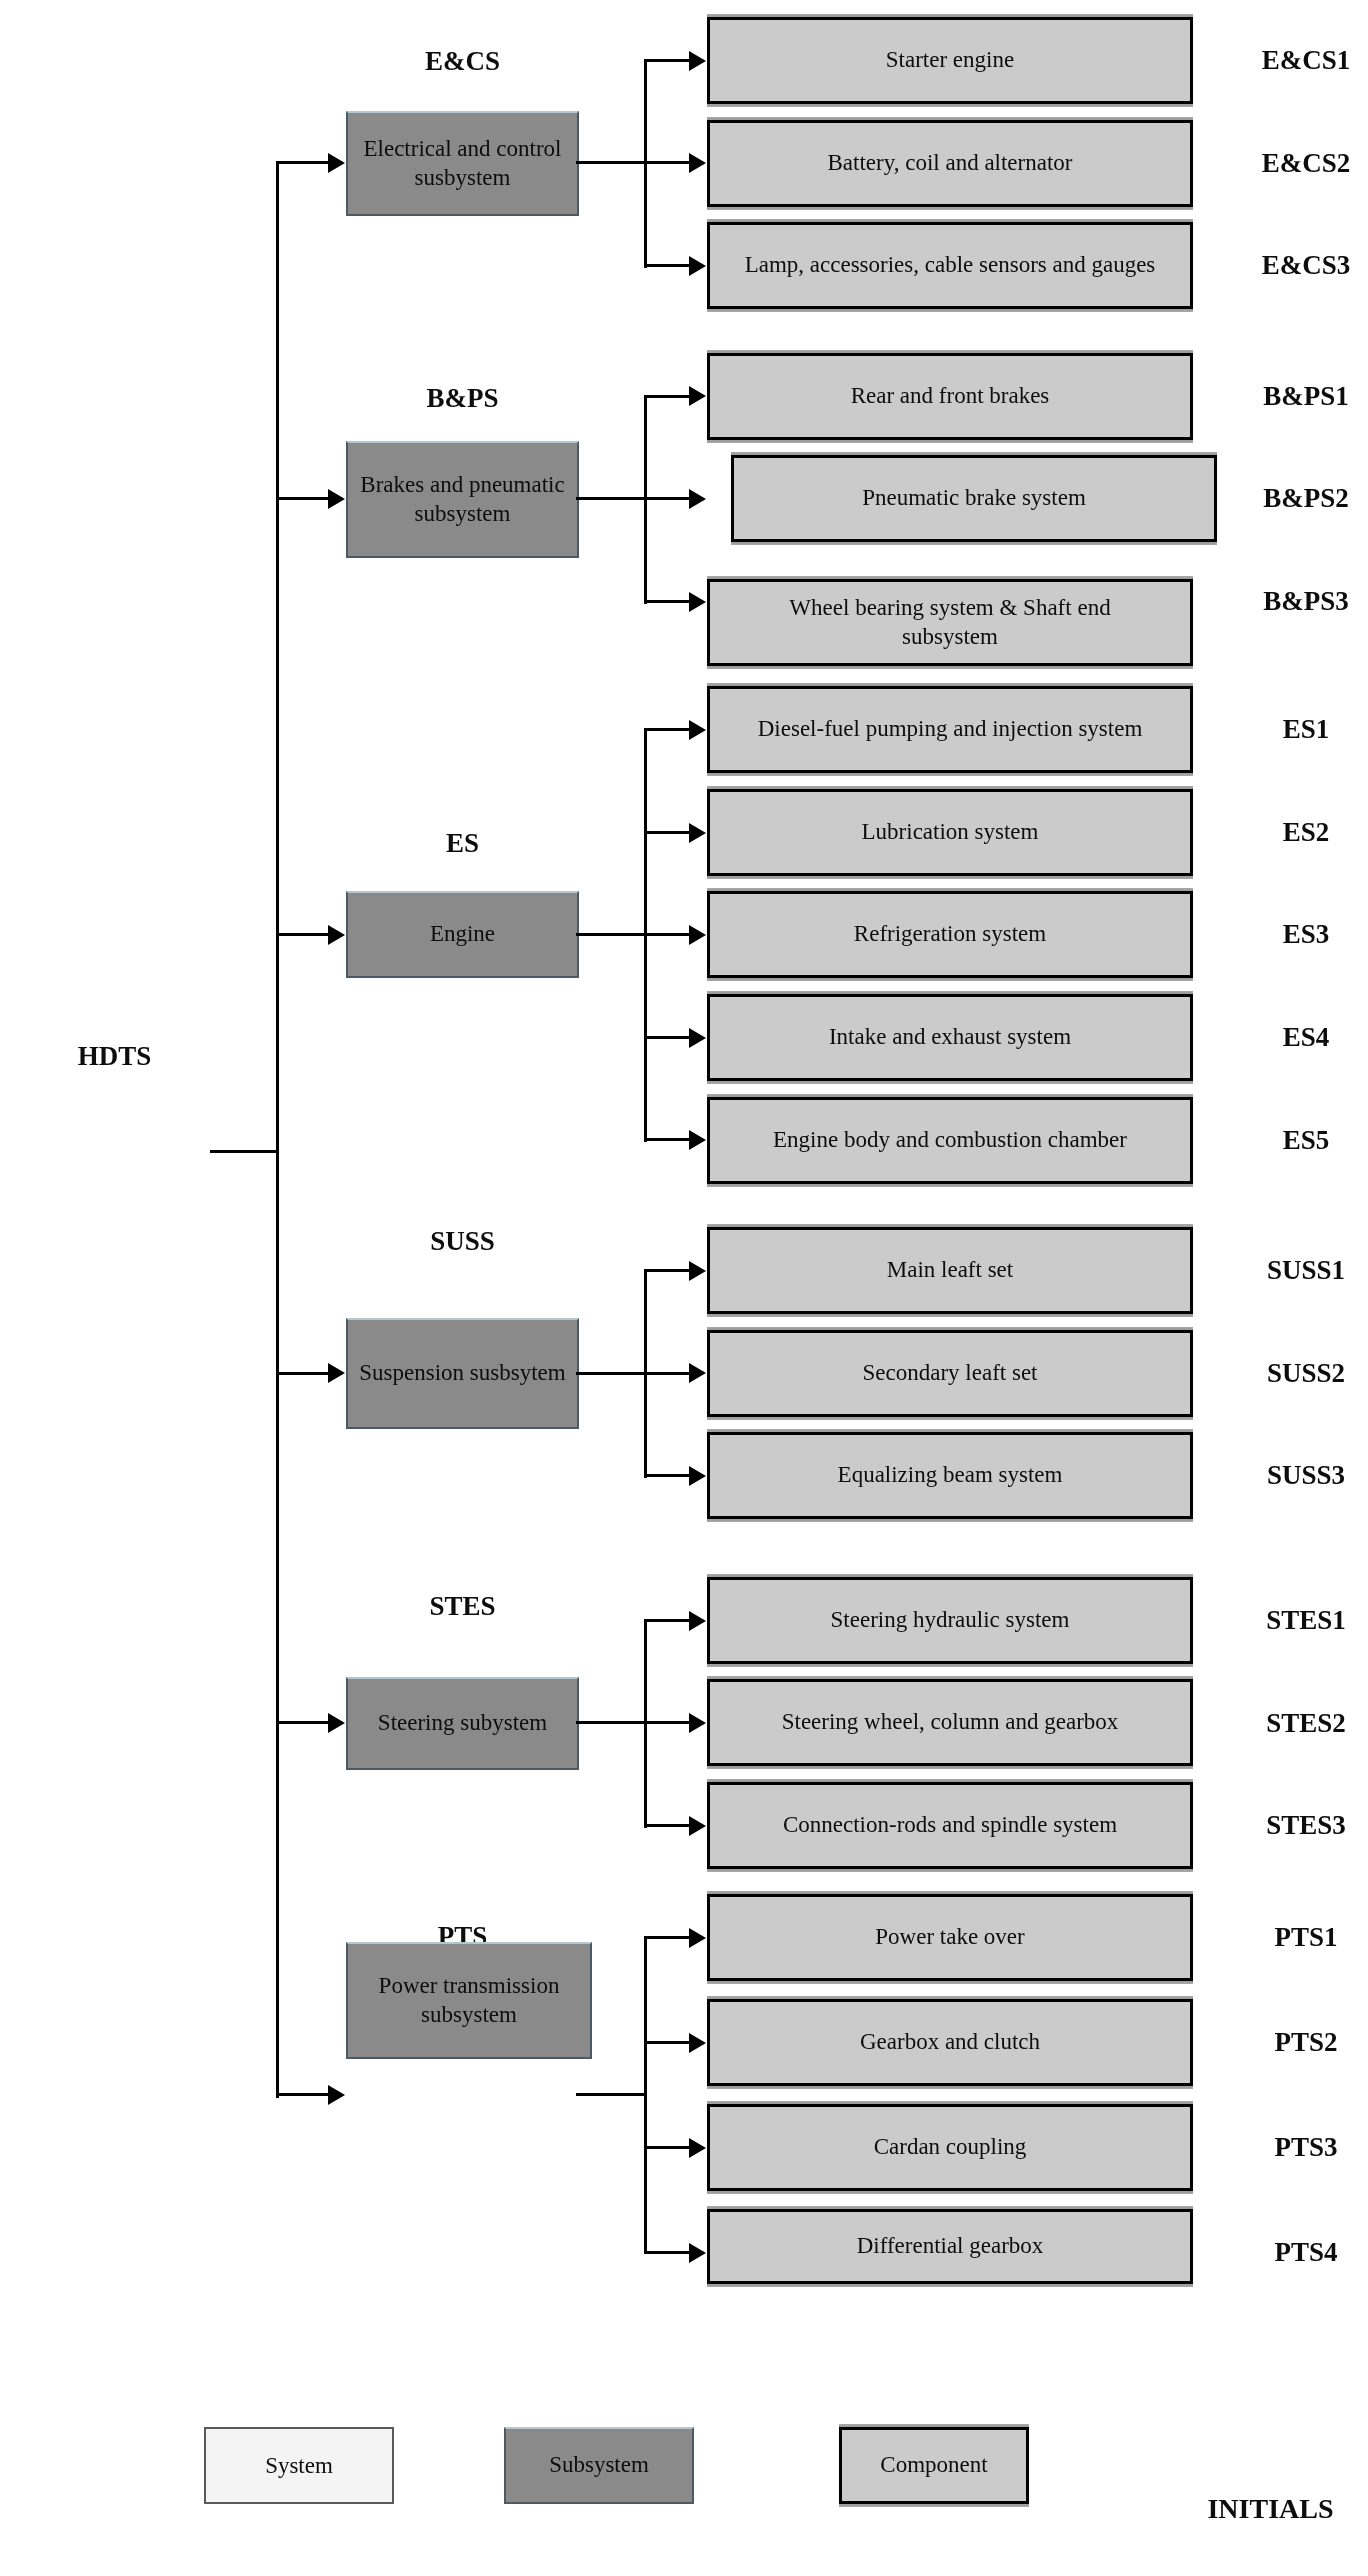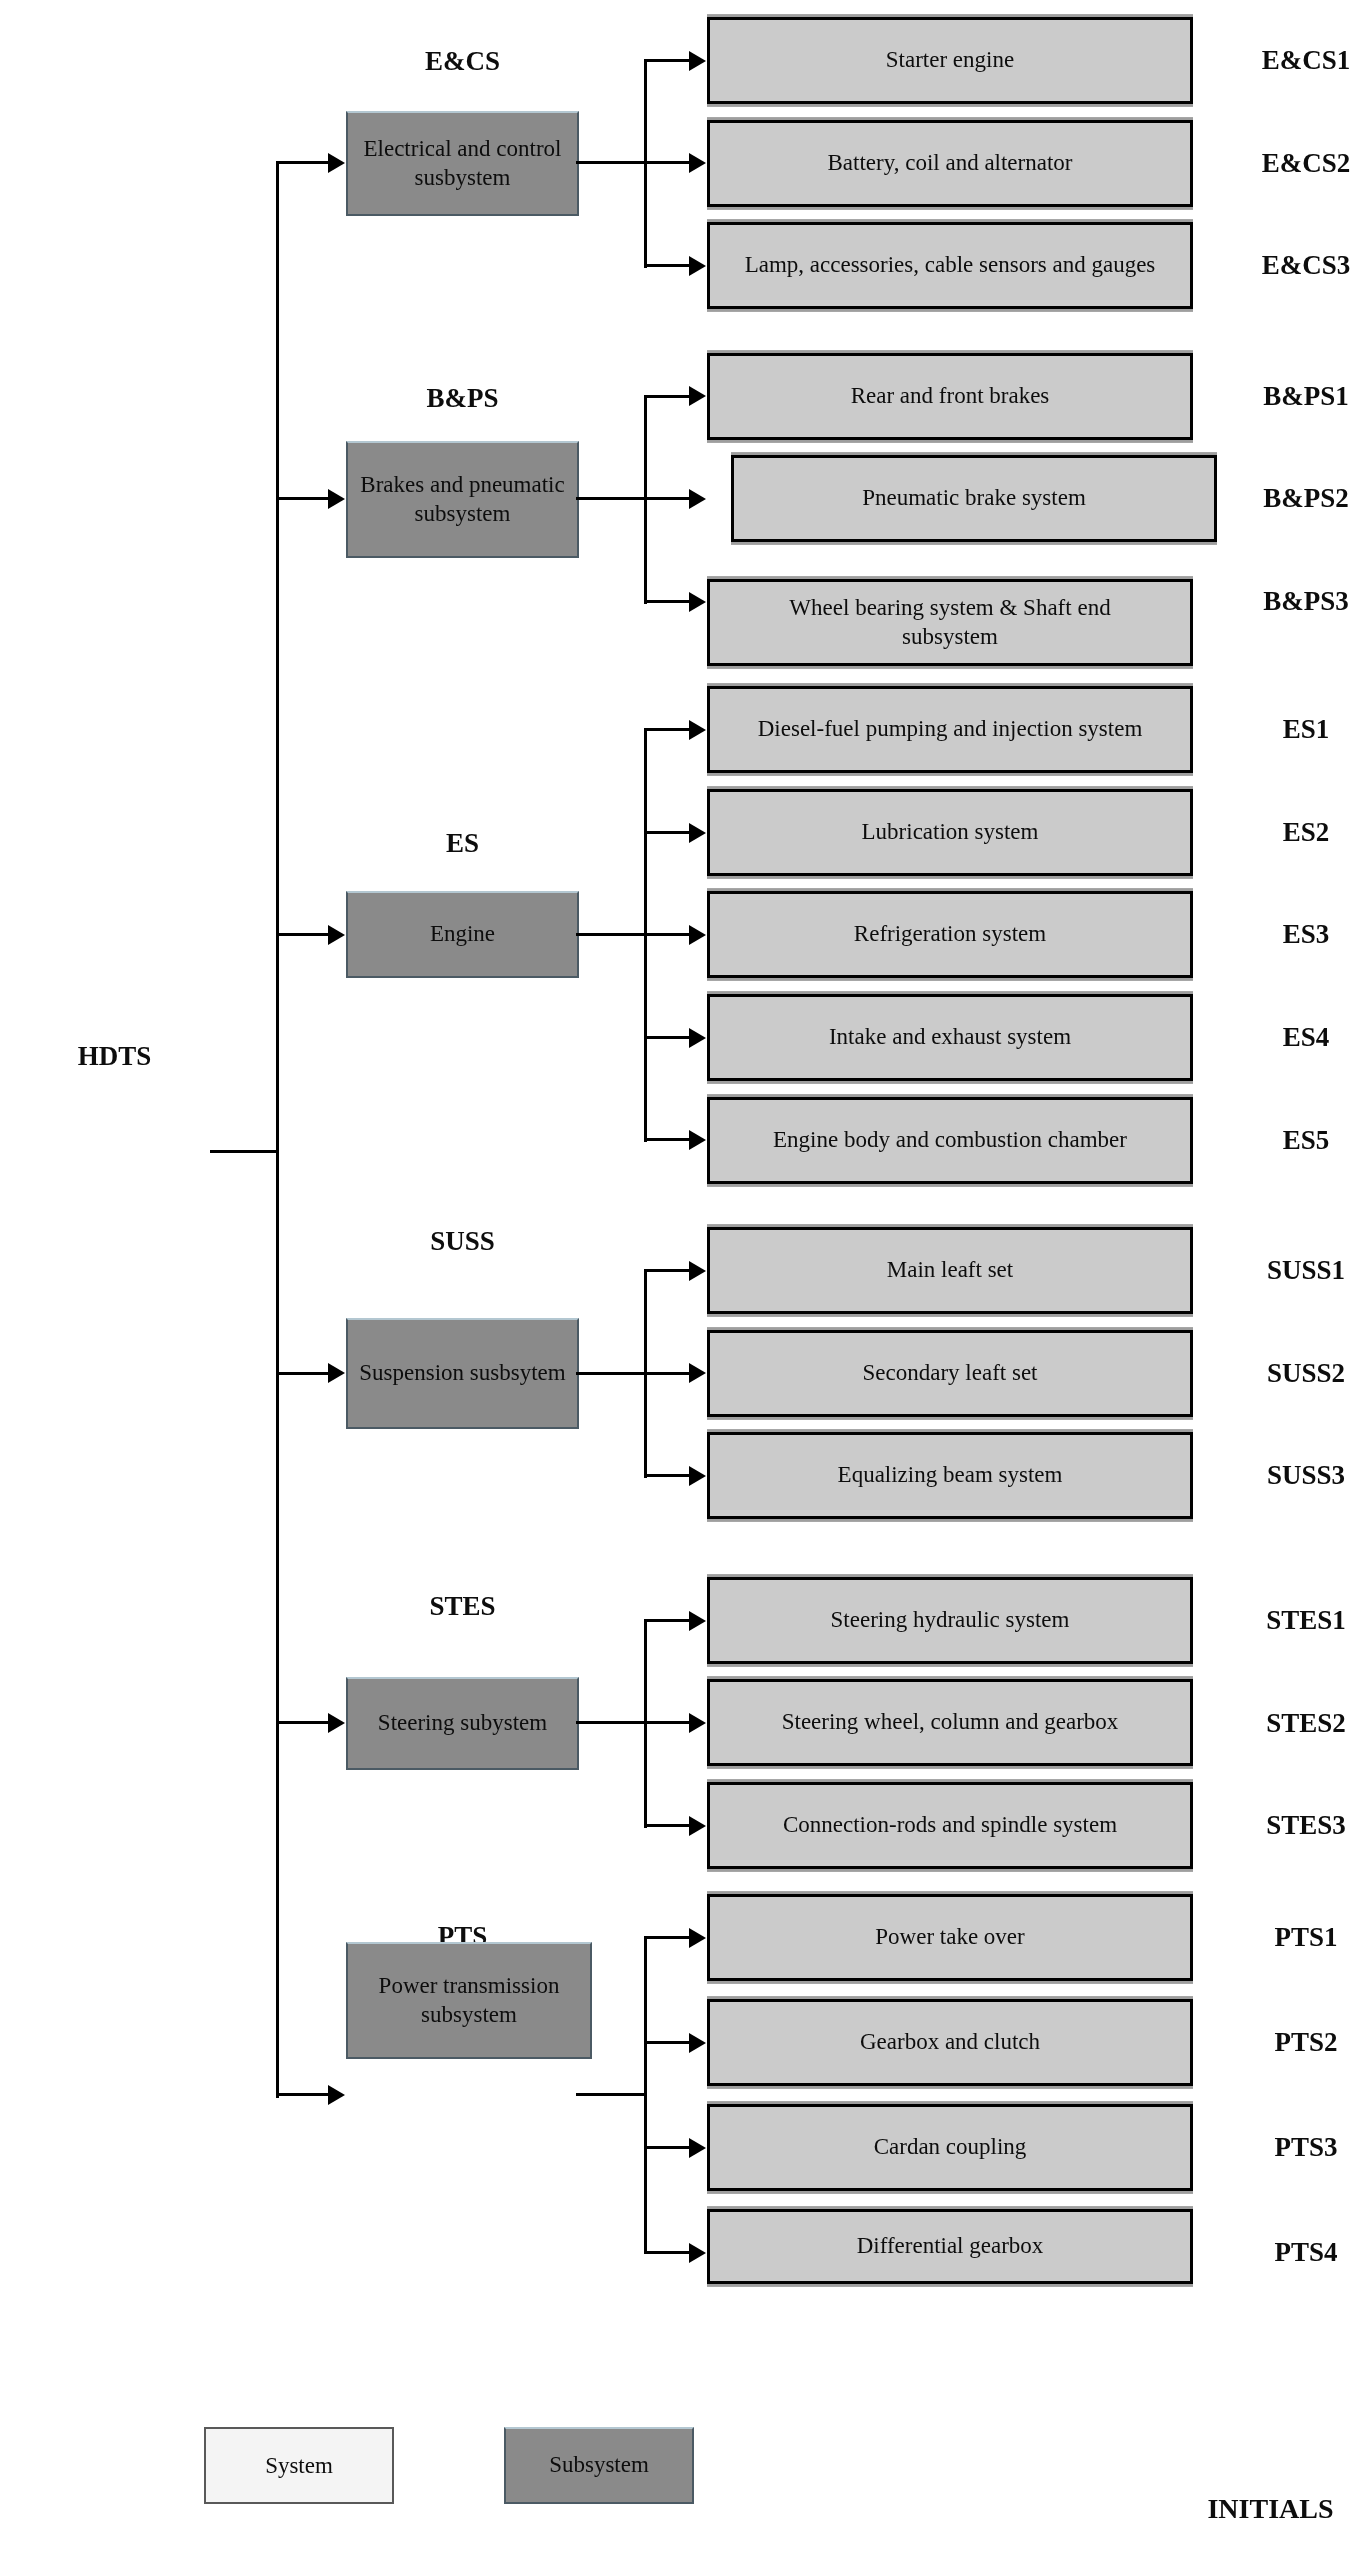--- a/index.html
+++ b/index.html
@@ -221,16 +221,19 @@
       </div>
       <div class="initial-label" style="left: 1236px; top: 2234px; width: 140px; height: 37px;">PTS4</div>
     </div>
 
   <div class="box subsystem-box legend-box" style="left:504px;top:2427px;width:190px;height:77px;">
     <span>Subsystem</span>
   </div>
   <div class="box system-box legend-box" style="left:204px;top:2427px;width:190px;height:77px;">
     <span>System</span>
   </div>
+  <div class="box component-box legend-box" style="left:839px;top:2427px;width:190px;height:77px;padding:0 5.8px;">
+    <span>Component</span>
+  </div>
   <div class="initial-label initials-word" style="left:1183px;top:2490px;width:175px;height:37px;">INITIALS</div>
 
 </div>
 
 
 </body></html>

